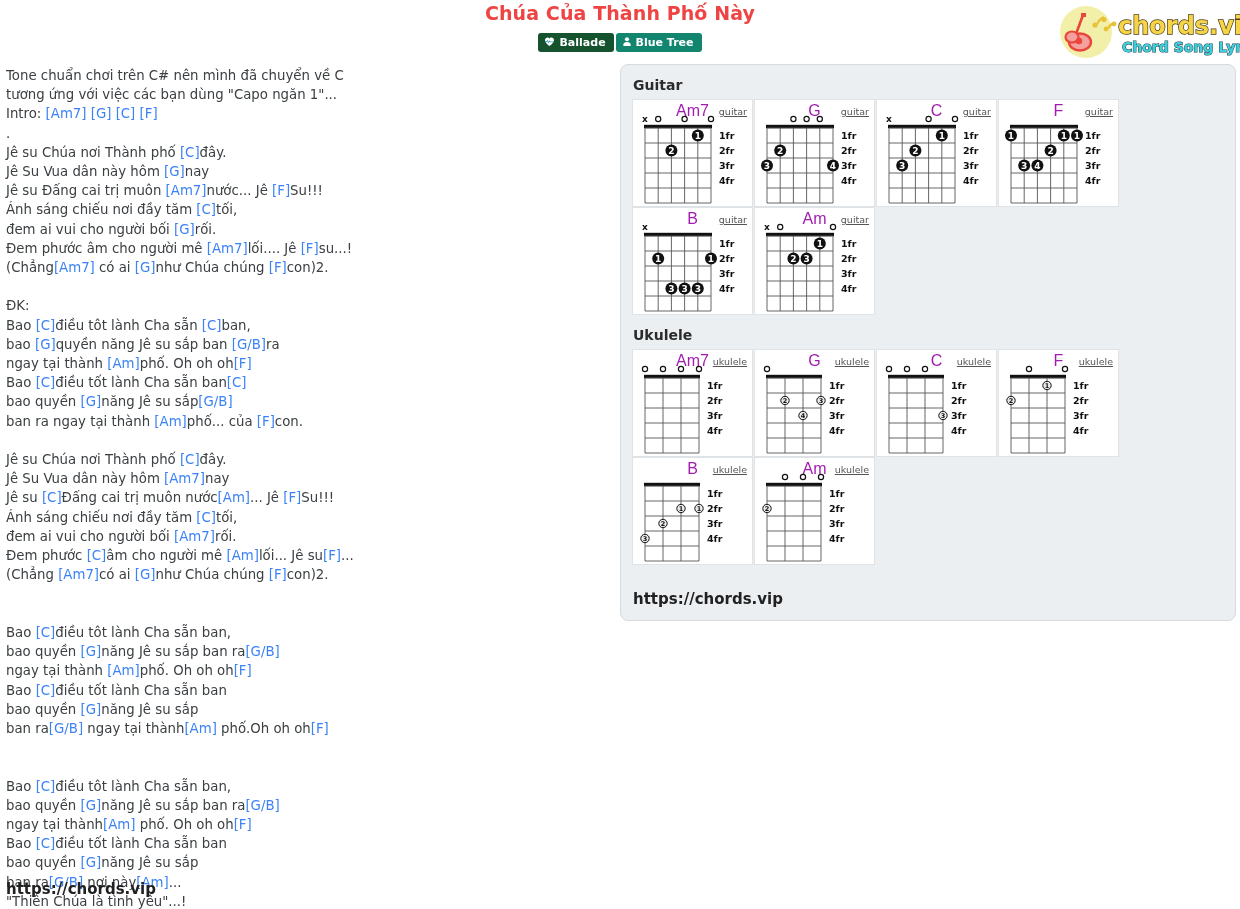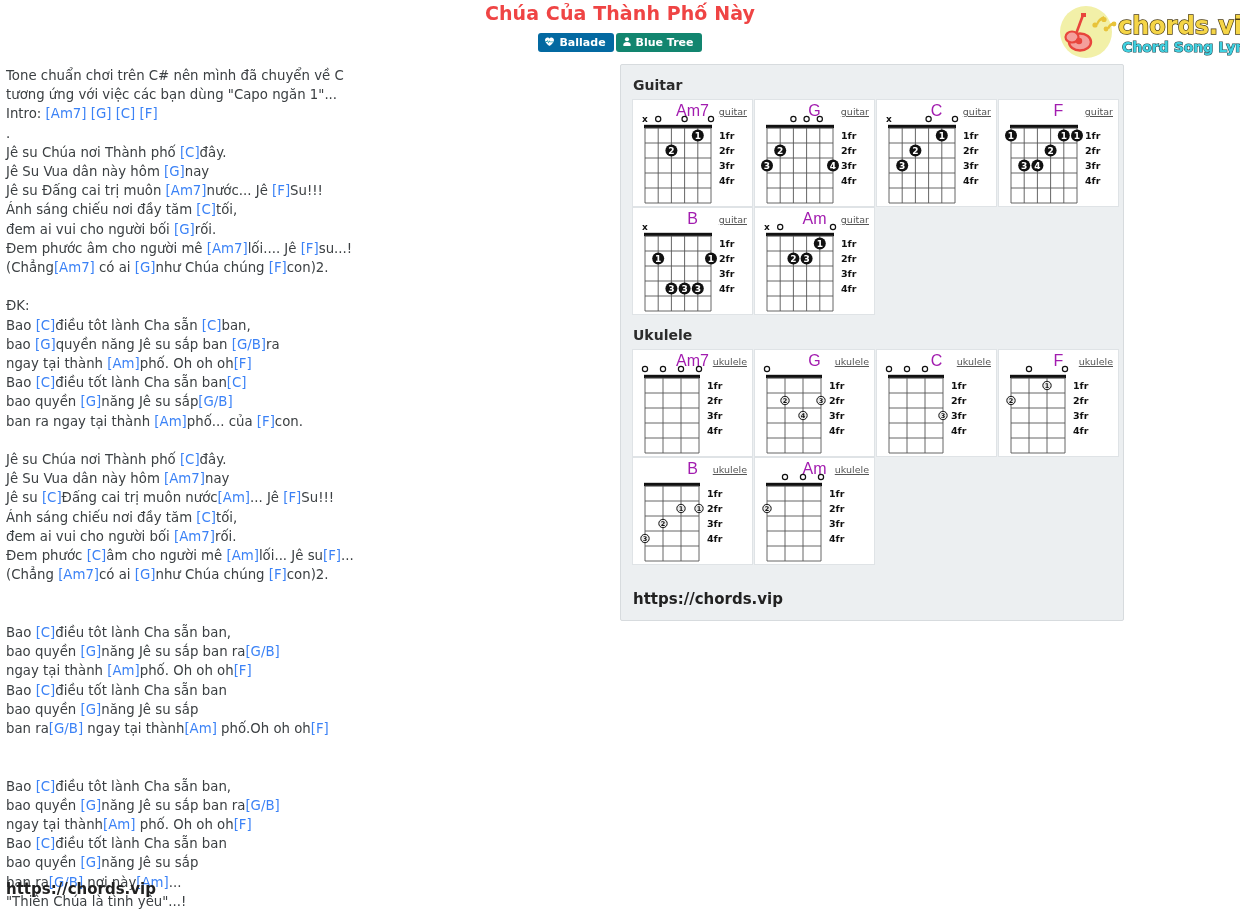--- a/index.html
+++ b/index.html
@@ -32,21 +32,21 @@
     display:inline-block;
     height:19px; line-height:19px;
     border-radius:3px;
     color:#fff;
     font-size:11px; font-weight:bold;
     padding:0 8px 0 6px;
     margin:0 1px;
     vertical-align:top;
   }
   .badge .bi { display:inline-block; vertical-align:-1px; margin-right:4px; }
-  .badge-genre { background:#0369a1; }
+  .badge-genre { background:#14532d; }
   .badge-artist { background:#12856f; }
 
   #logo {
     position:absolute; right:0; top:2px;
     width:188px; height:60px;
   }
 
   
   #lyrics {
     position:absolute; left:6px; top:66px; width:600px;
@@ -57,24 +57,24 @@
   }
   #lyrics .ch { color:#3b82f6; }
   #lyrics-footer {
     position:absolute; left:6px; top:880px;
     font-size:15px; font-weight:bold; color:#212121;
   }
 
   
   #chord-panel {
     position:absolute; left:620px; top:64px;
-    width:504px; height:557px;
+    width:616px; height:557px;
     background:#eceff1;
     border:1px solid #d7dbde;
-    border-radius:2px;
+    border-radius:8px;
   }
   .panel-heading {
     font-size:14px; font-weight:bold; color:#2b2b2b;
     margin:12px 0 6px 12px;
   }
   .chord-row { display:flex; margin-left:11px; }
   .chord-card {
     width:121px; height:108px;
     background:#fff;
     border:1px solid #dfe3e6;

